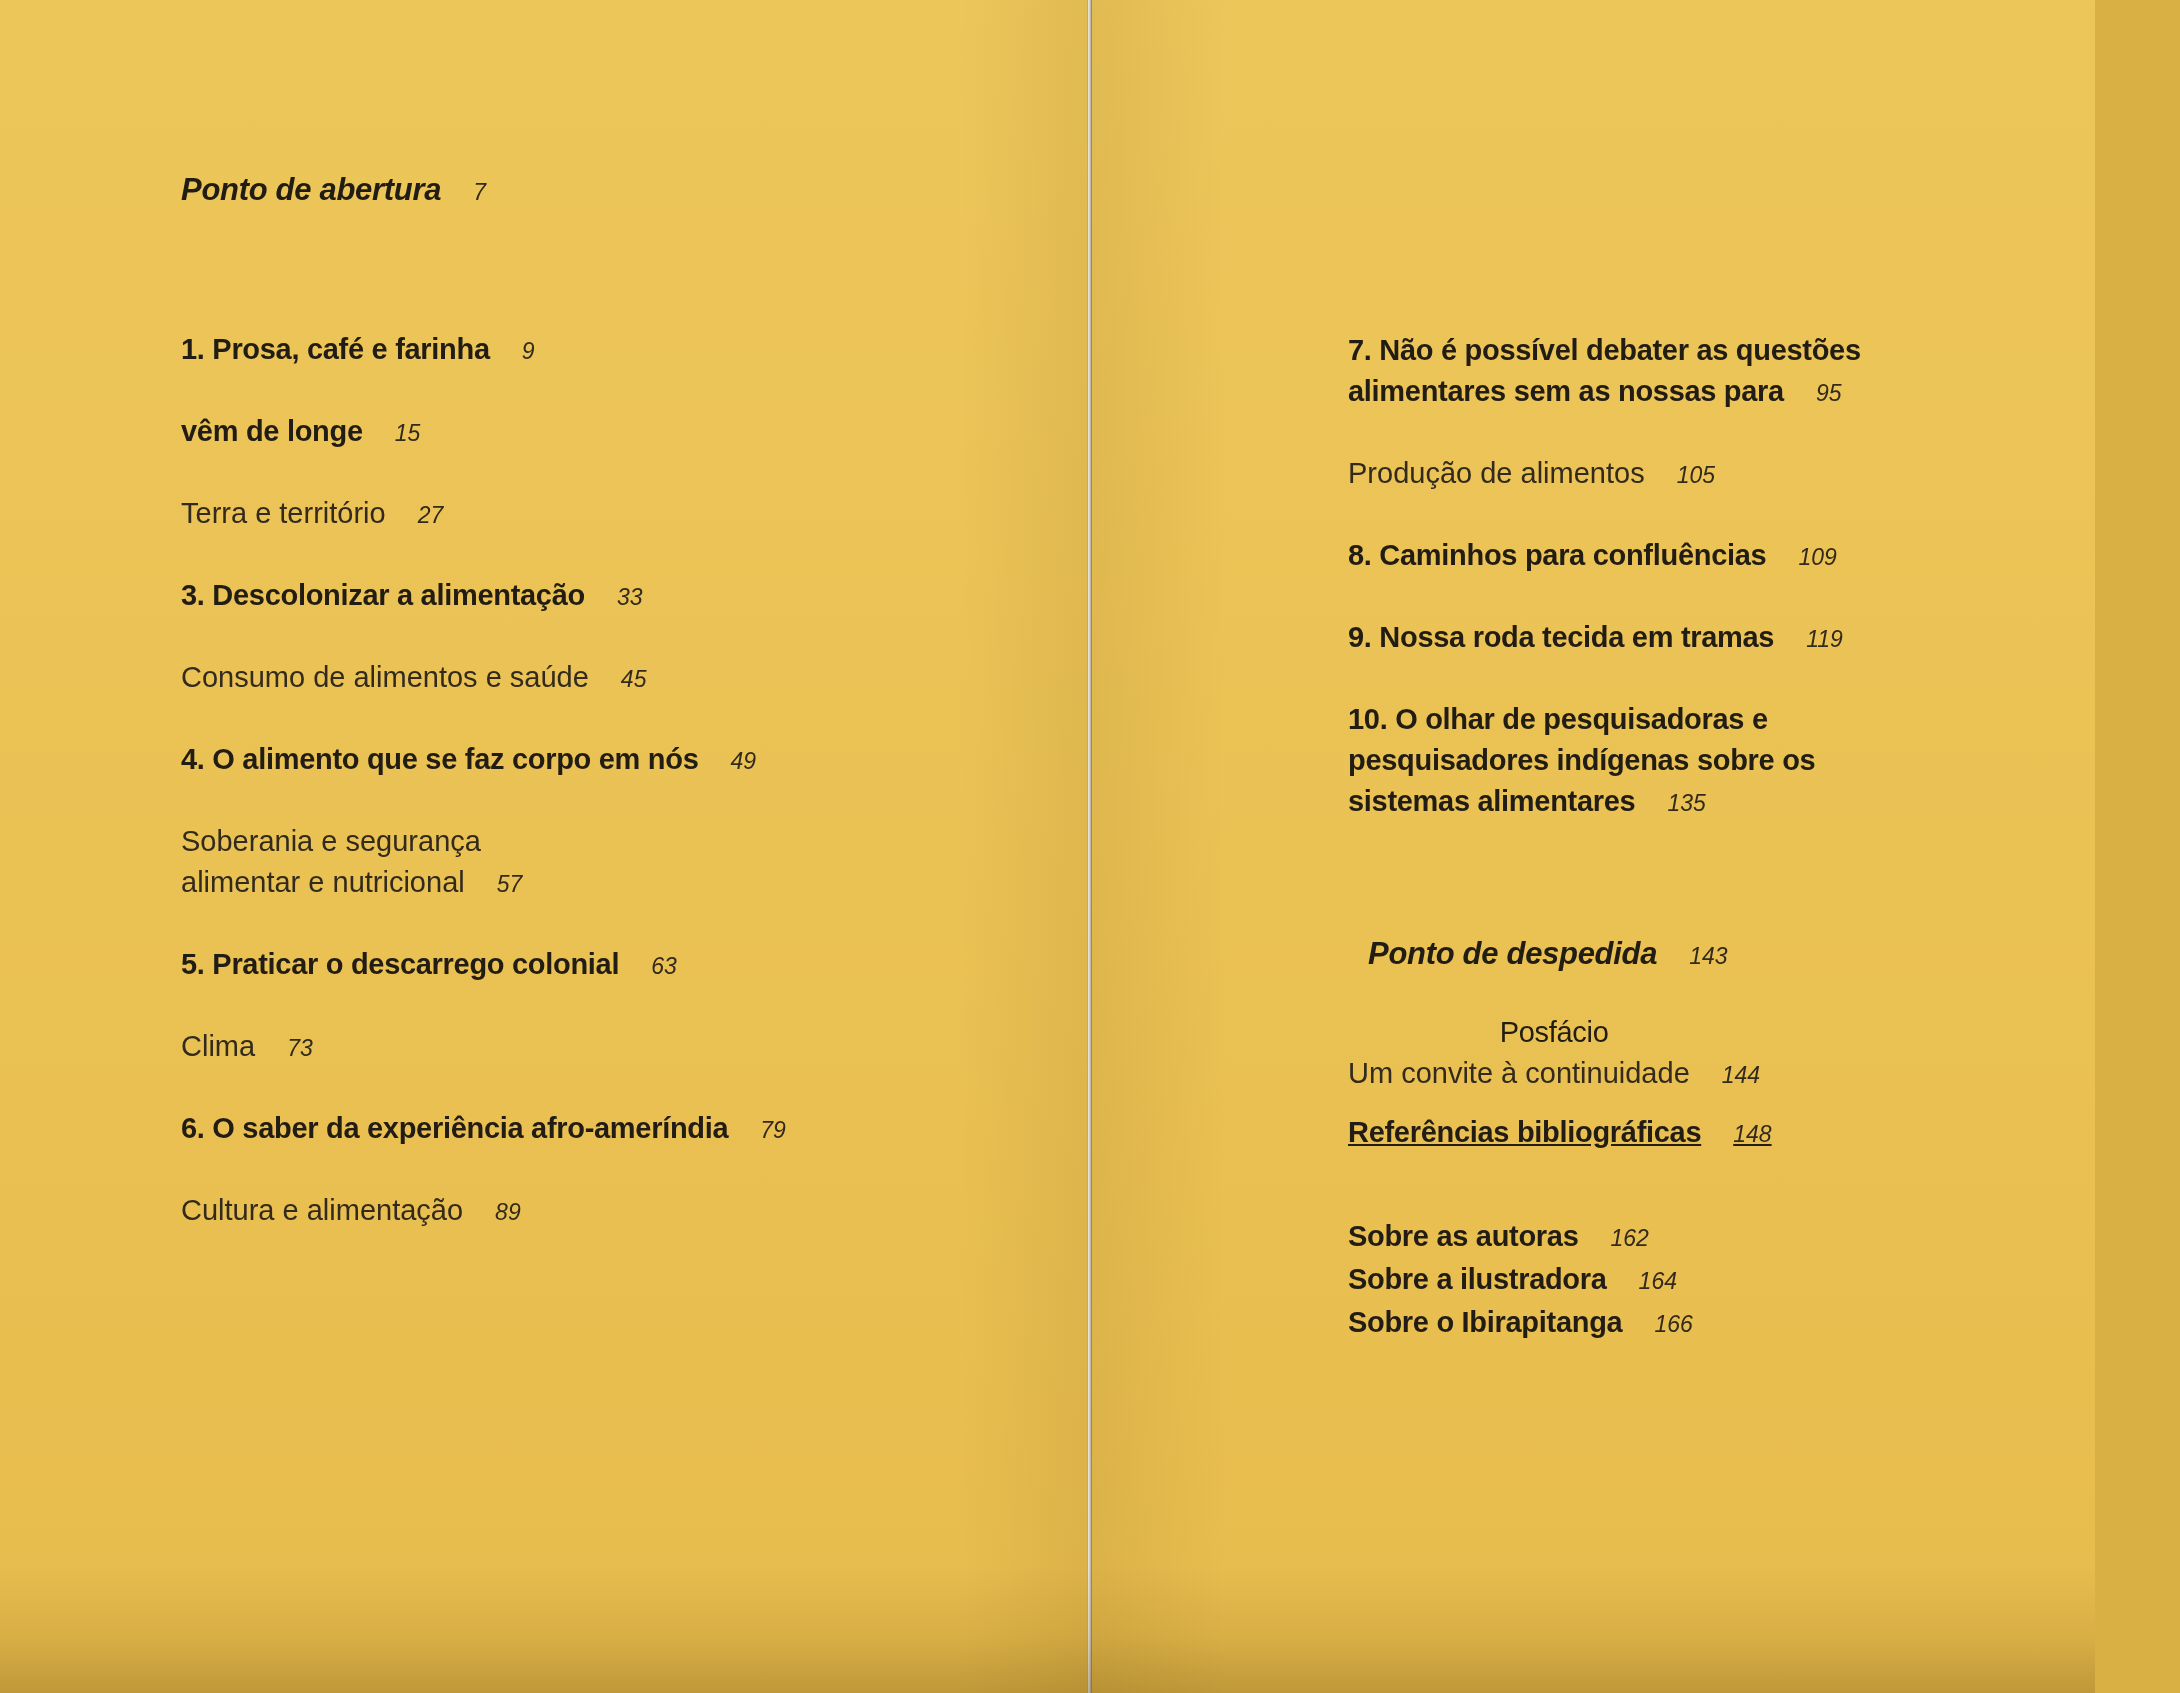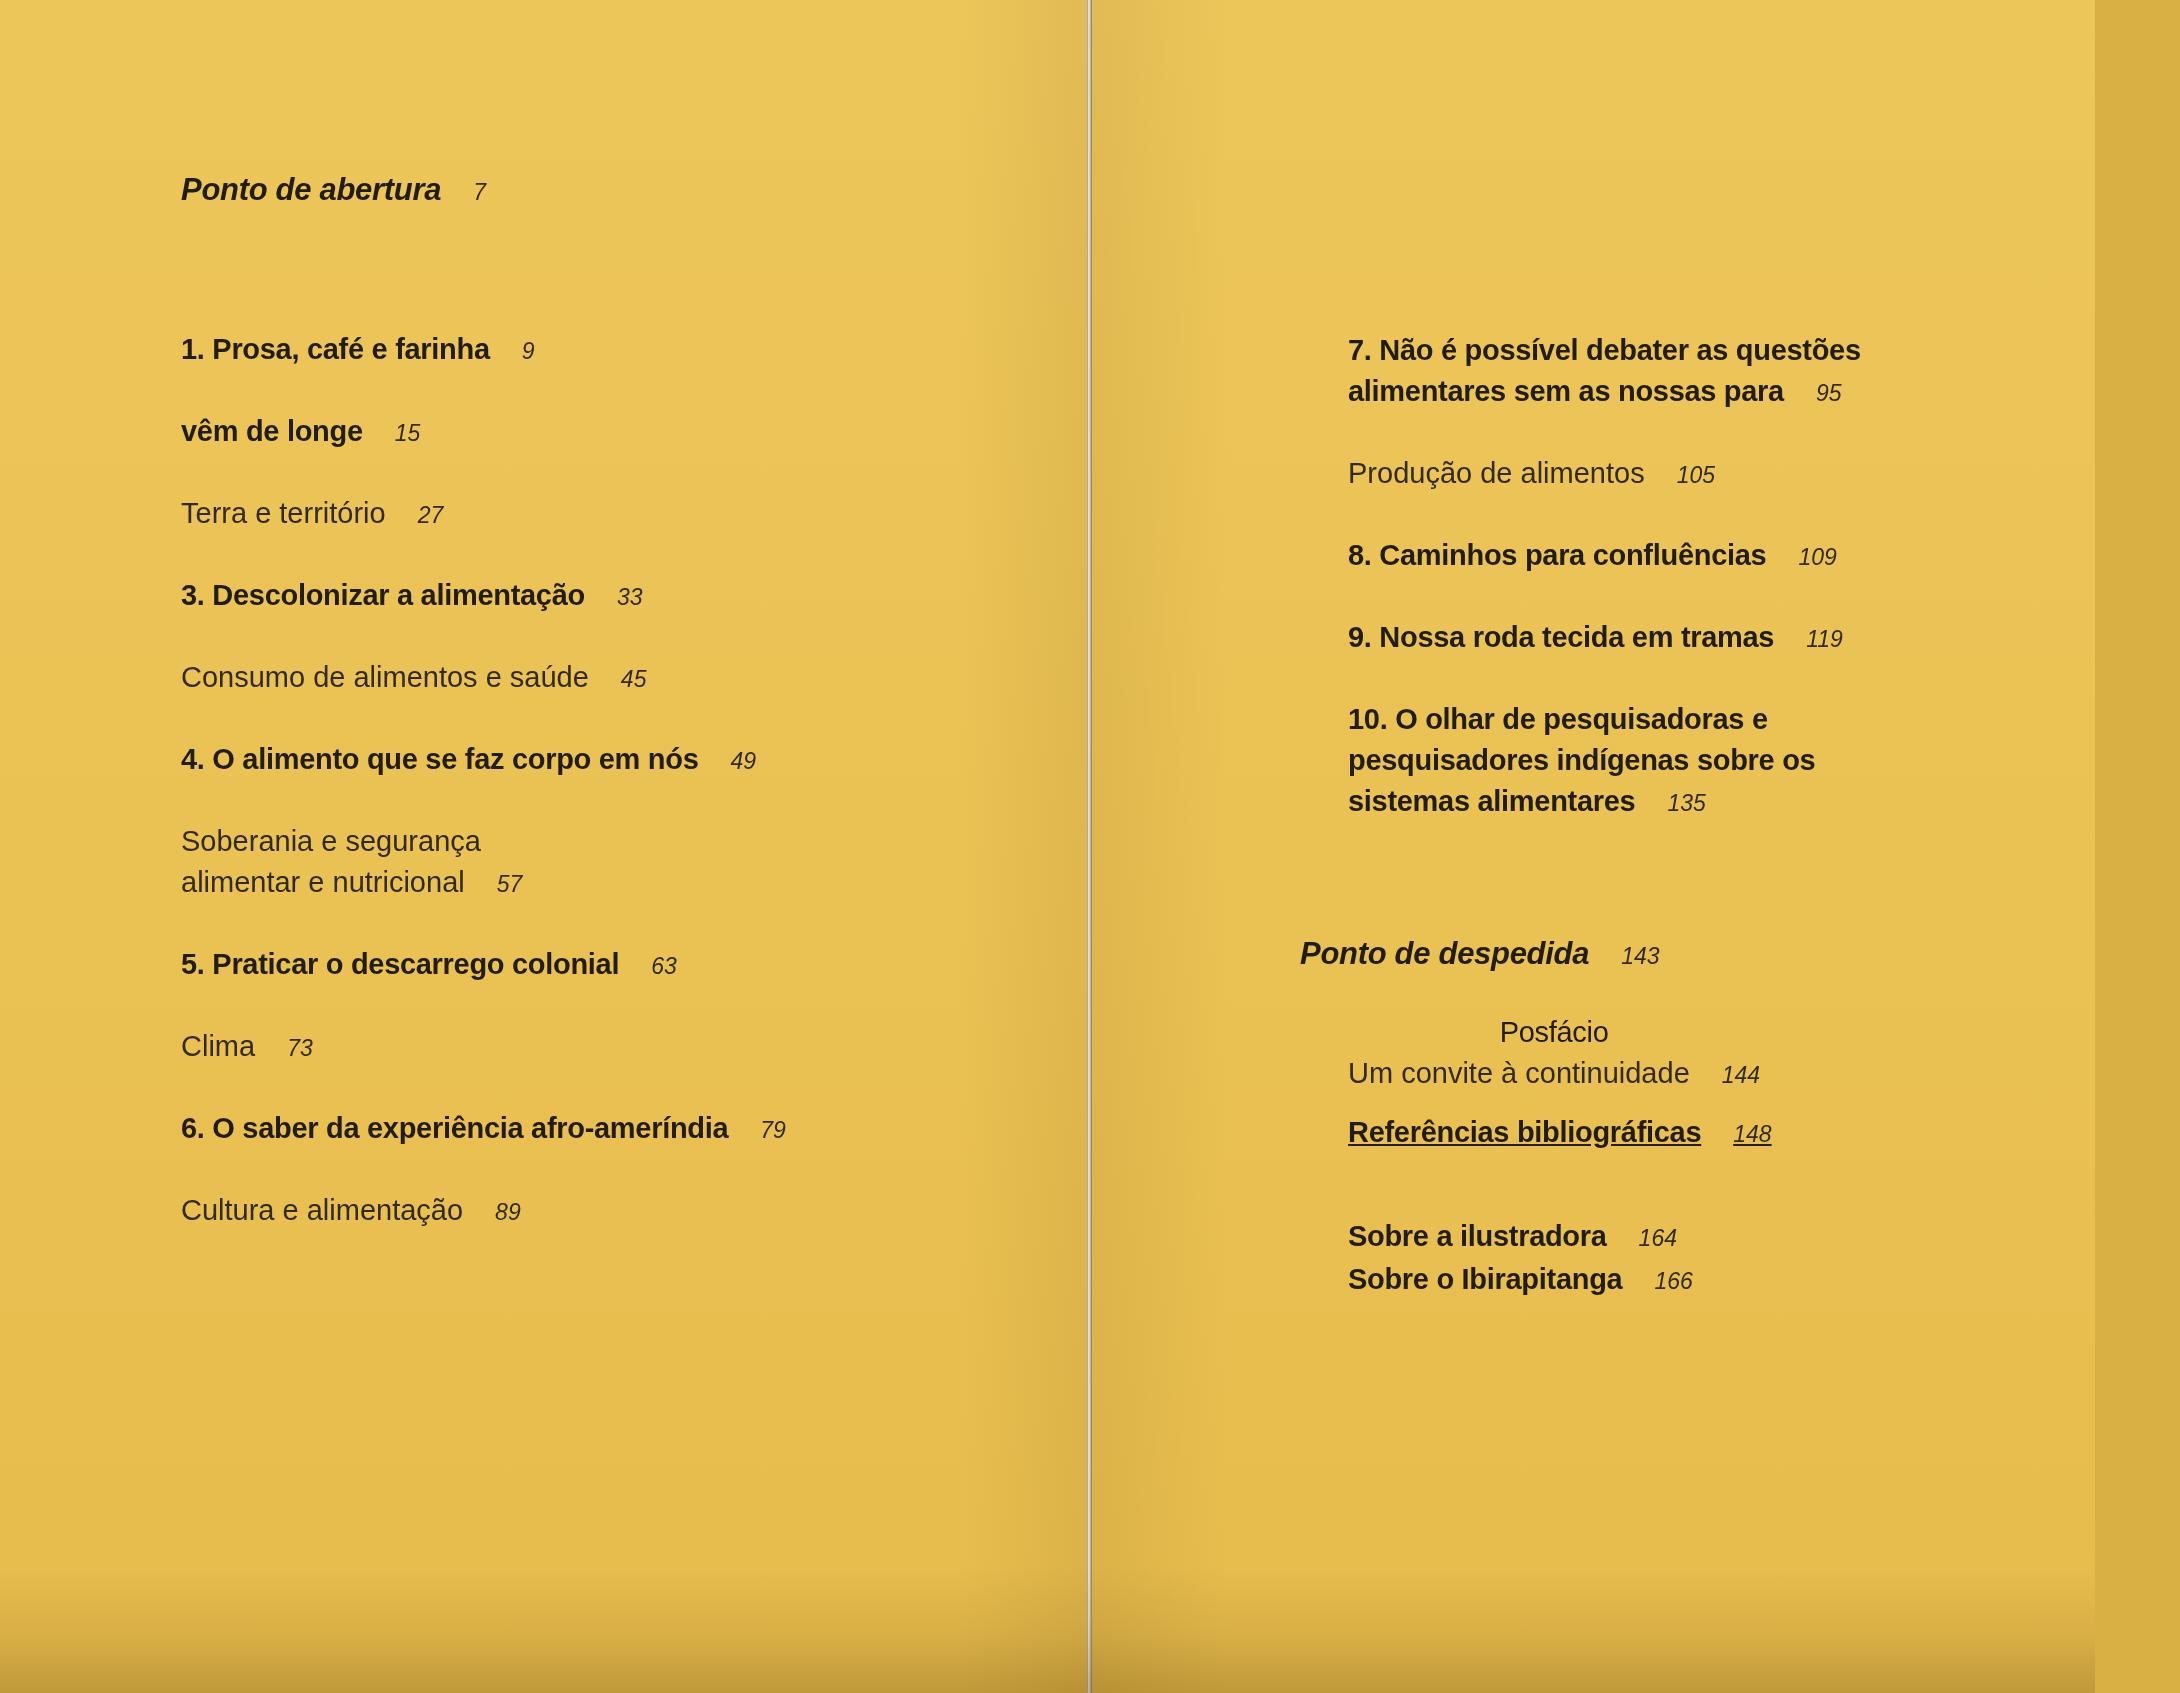--- a/index.html
+++ b/index.html
@@ -101,35 +101,38 @@
       <div class="toc-item bold">
         <div class="toc-line"><span>9. Nossa roda tecida em tramas</span><span class="num">119</span></div>
       </div>
       <div class="toc-item bold">
         <div class="toc-line"><span>10. O olhar de pesquisadoras e</span></div>
         <div class="toc-line"><span>pesquisadores indígenas sobre os</span></div>
         <div class="toc-line"><span>sistemas alimentares</span><span class="num">135</span></div>
       </div>
     </div>
 
-  <div class="abs" style="left:1300px;top:933px;">
+  <div class="abs" style="left:1368px;top:933px;">
     <div class="section-head"><span>Ponto de despedida</span><span class="num">143</span></div>
   </div>
 
   <div class="abs toc-item" style="left:1348px;top:1012px;">
     <div class="toc-line bold"><span>Posfácio</span></div>
     <div class="toc-line regular"><span>Um convite à continuidade</span><span class="num">144</span></div>
   </div>
 
   <div class="abs toc-item bold" style="left:1348px;top:1112px;text-decoration:underline;">
     <div class="toc-line"><span>Referências bibliográficas</span><span class="num">148</span></div>
   </div>
 
   <div class="abs" id="right-about" style="left:1348px;top:1216px;">
       <div class="toc-item bold tight">
+        <div class="toc-line"><span>Sobre as autoras</span><span class="num">162</span></div>
+      </div>
+      <div class="toc-item bold tight">
         <div class="toc-line"><span>Sobre a ilustradora</span><span class="num">164</span></div>
       </div>
       <div class="toc-item bold tight">
         <div class="toc-line"><span>Sobre o Ibirapitanga</span><span class="num">166</span></div>
       </div>
     </div>
 
   <div class="bottom-shadow"></div>
 </div>
 

